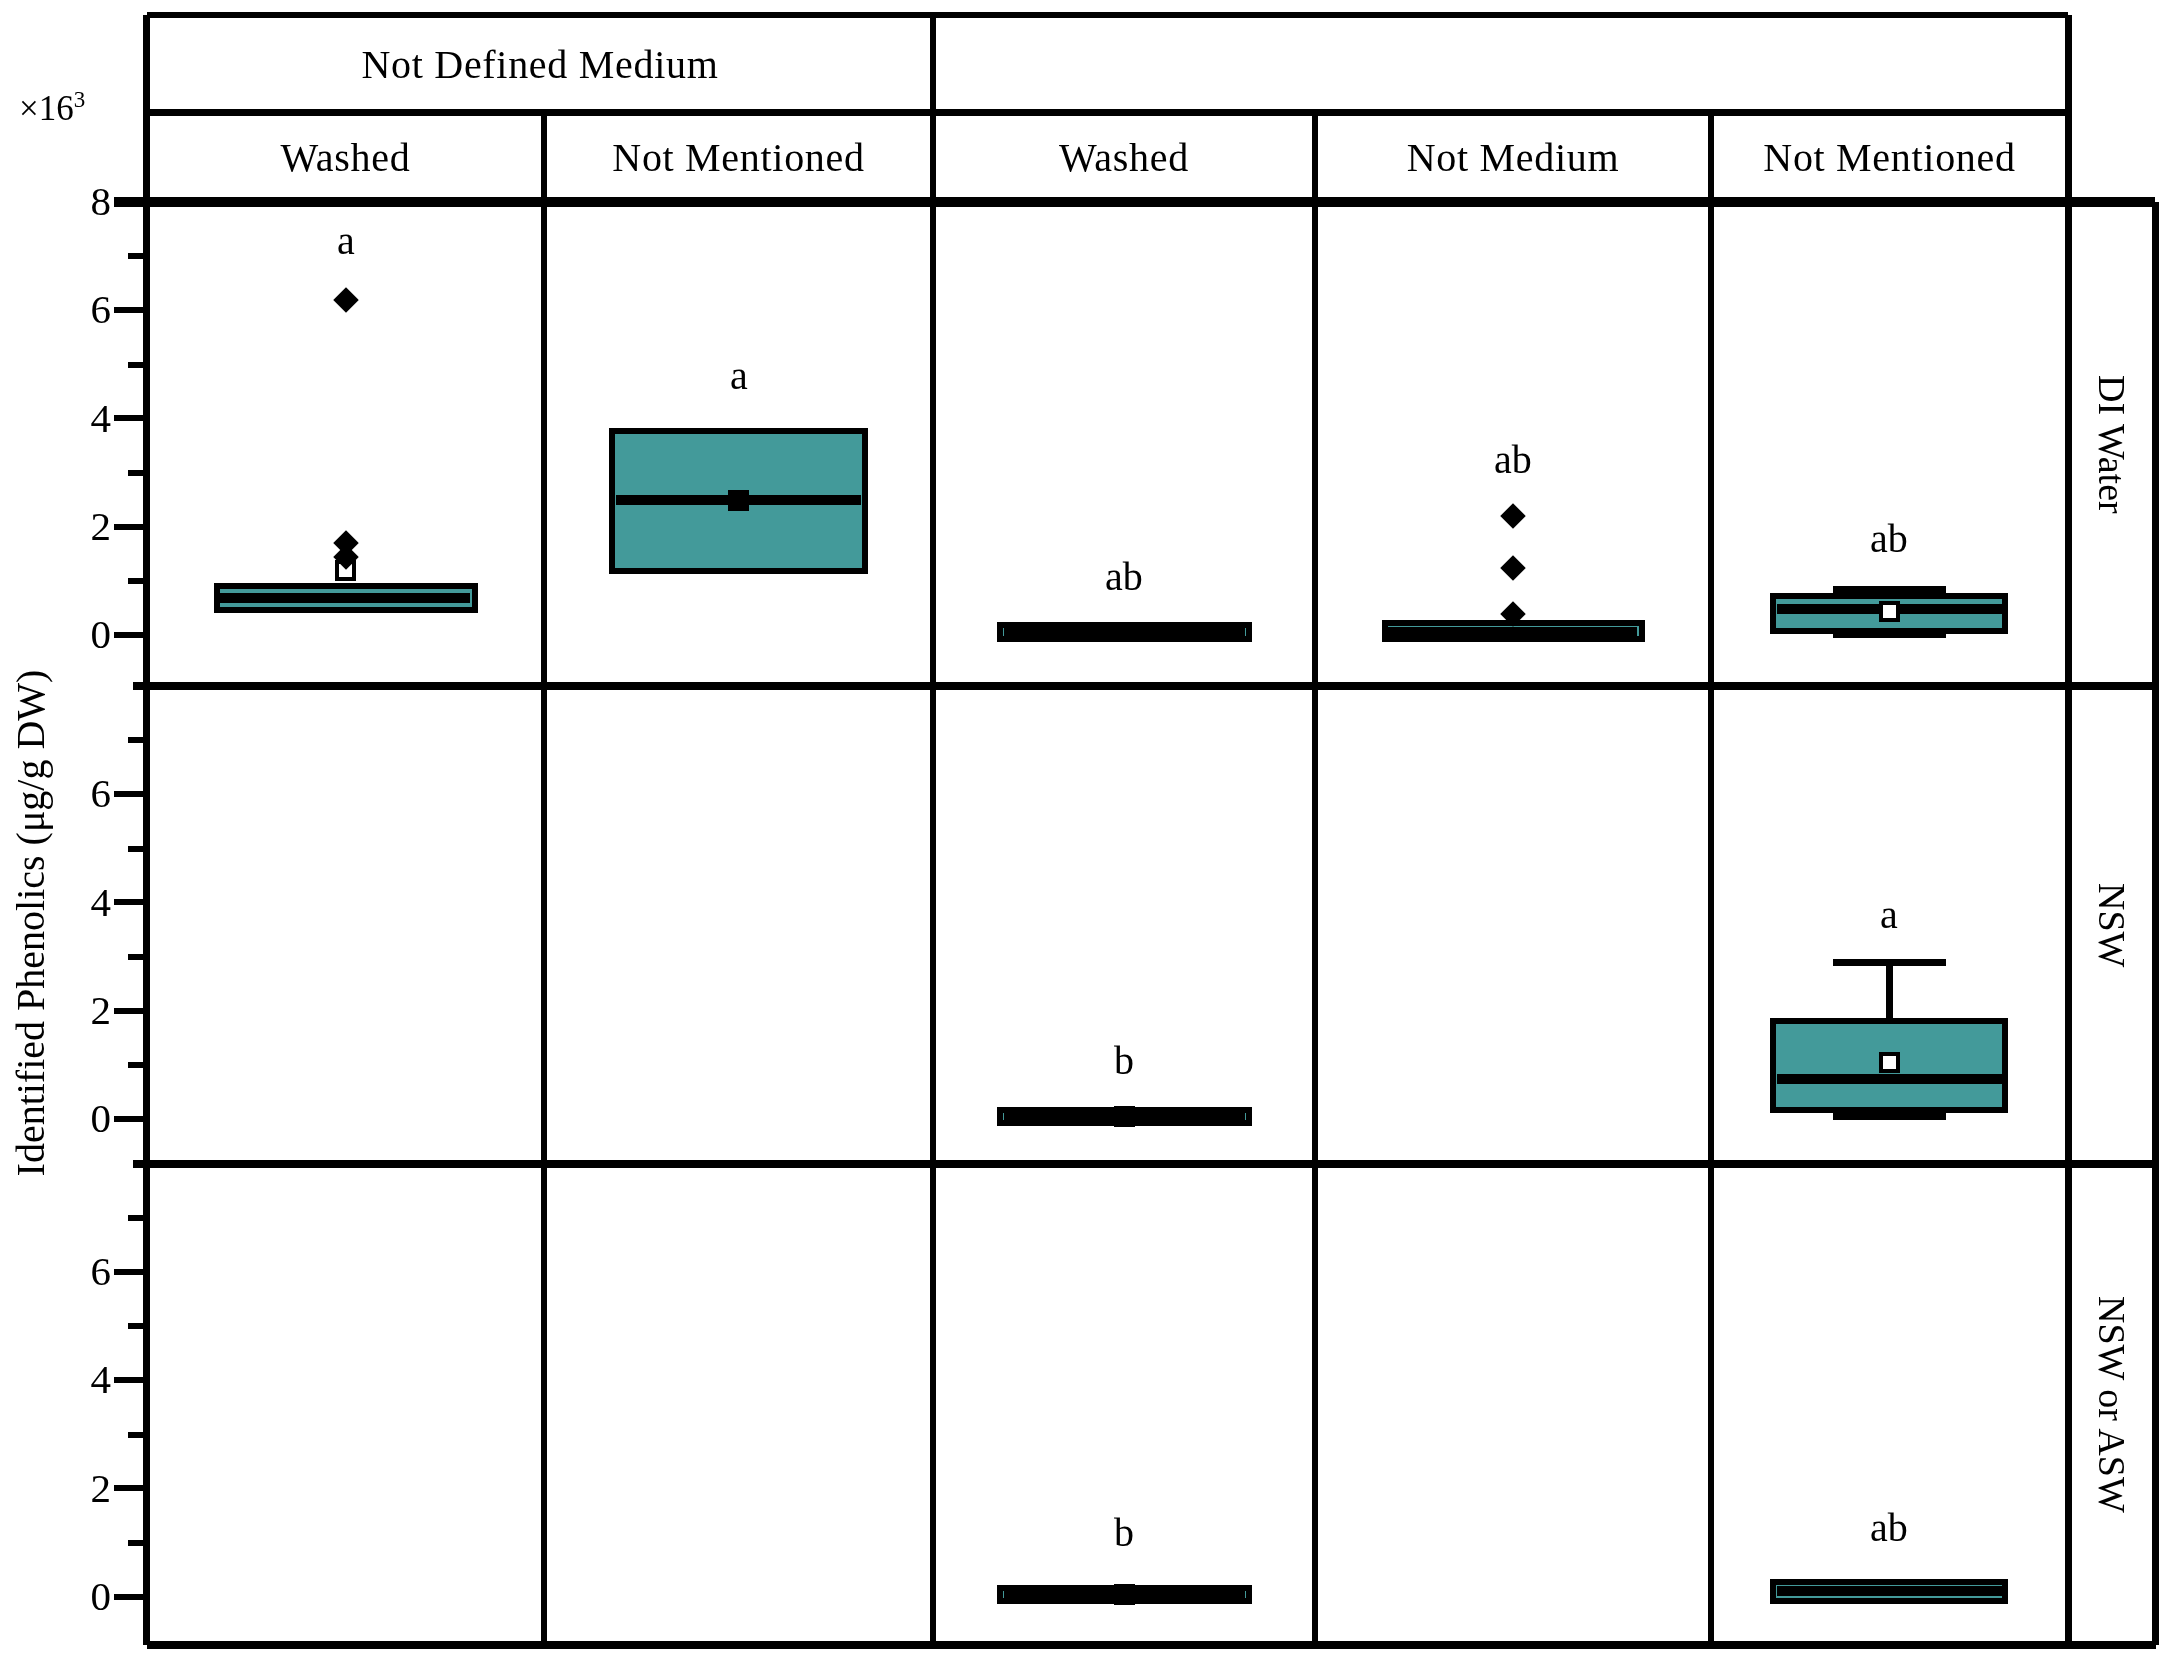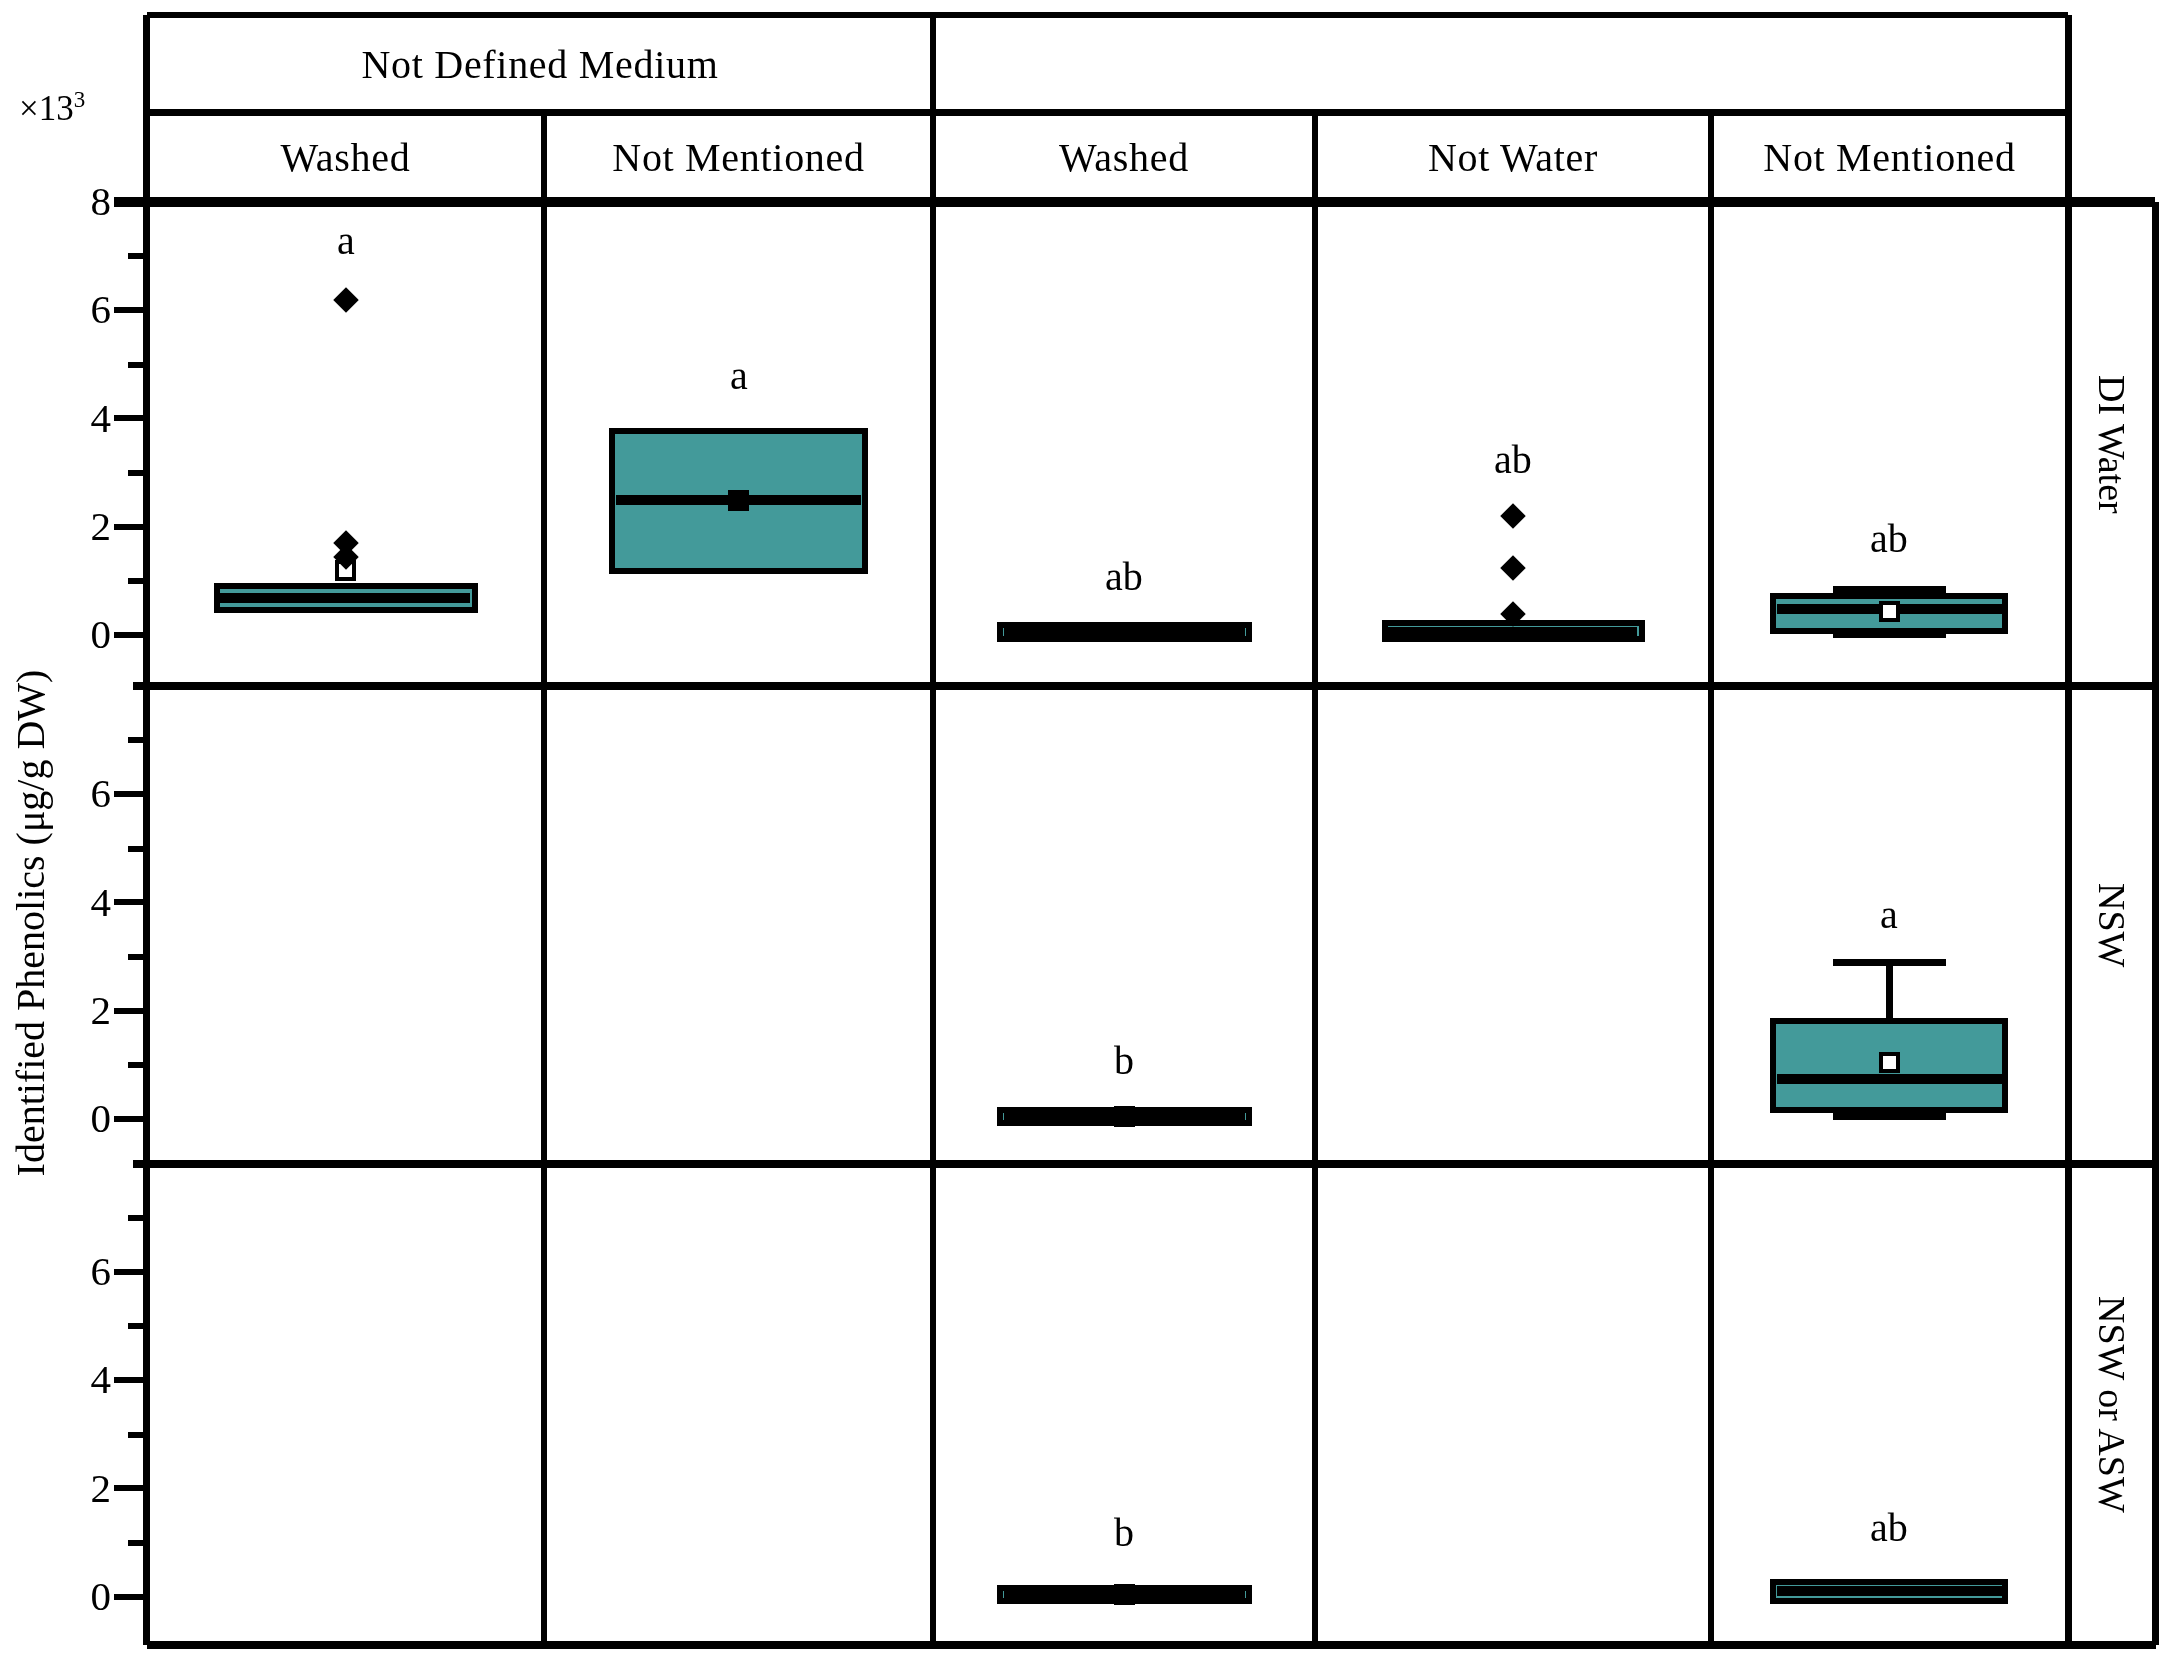--- a/index.html
+++ b/index.html
@@ -30,28 +30,28 @@
 </style>
 </head>
 <body>
 
 <div id="fig">
   <div class="hdr" id="hgroup0" style="left: 147px; top: 15px; width: 786px; height: 98px; text-align: center;">Not Defined Medium</div>
 
   <div class="hdr" id="hcol0" style="left: 147px; top: 113px; width: 397px; height: 89px;">Washed</div>
   <div class="hdr" id="hcol1" style="left: 544px; top: 113px; width: 389px; height: 89px;">Not Mentioned</div>
   <div class="hdr" id="hcol2" style="left: 933px; top: 113px; width: 382px; height: 89px;">Washed</div>
-  <div class="hdr" id="hcol3" style="left: 1315px; top: 113px; width: 396px; height: 89px;">Not Water</div>
+  <div class="hdr" id="hcol3" style="left: 1315px; top: 113px; width: 396px; height: 89px;">Not Medium</div>
   <div class="hdr" id="hcol4" style="left: 1711px; top: 113px; width: 357px; height: 89px;">Not Mentioned</div>
 
   <div class="rowlab" id="hrow0" style="left: 2068px; top: 202px; width: 87px; height: 484px;">DI Water</div>
   <div class="rowlab" id="hrow1" style="left: 2068px; top: 686px; width: 87px; height: 478px;">NSW</div>
   <div class="rowlab" id="hrow2" style="left: 2068px; top: 1164px; width: 87px; height: 481px;">NSW or ASW</div>
 
-  <div class="multiplier"><span>×13</span><sup>3</sup></div>
+  <div class="multiplier"><span>×16</span><sup>3</sup></div>
 
   <div class="ytitle">Identified Phenolics (μg/g DW)</div>
 
   <div id="lines">
       <div class="line" style="left: 143px; top: 15px; width: 6.8px; height: 1630px;"></div>
       <div class="line" style="left: 541px; top: 113px; width: 5.5px; height: 1532px;"></div>
       <div class="line" style="left: 930px; top: 15px; width: 5.5px; height: 1630px;"></div>
       <div class="line" style="left: 1312px; top: 113px; width: 5.5px; height: 1532px;"></div>
       <div class="line" style="left: 1708px; top: 113px; width: 5.5px; height: 1532px;"></div>
       <div class="line" style="left: 2065px; top: 15px; width: 6.8px; height: 1630px;"></div>

